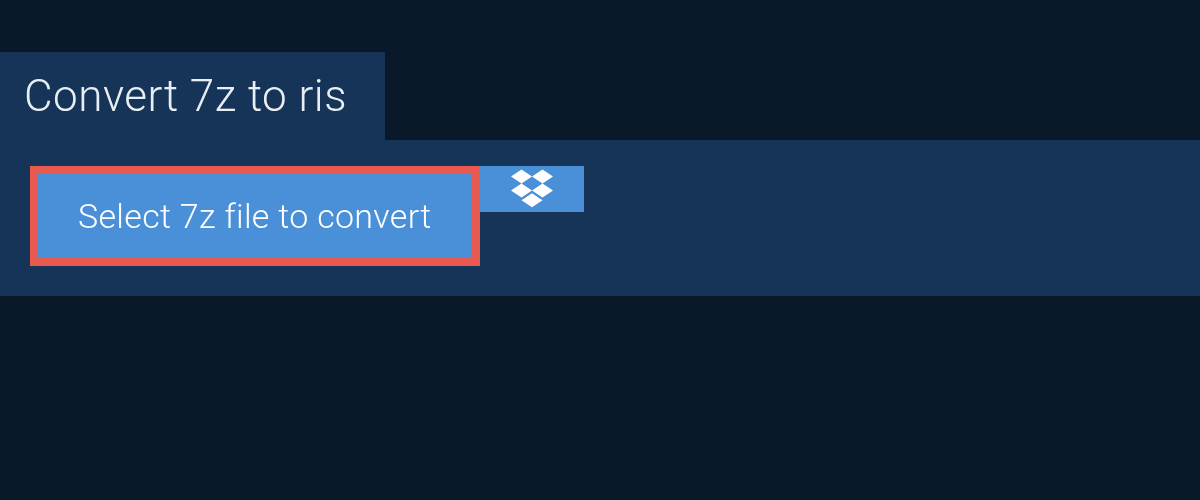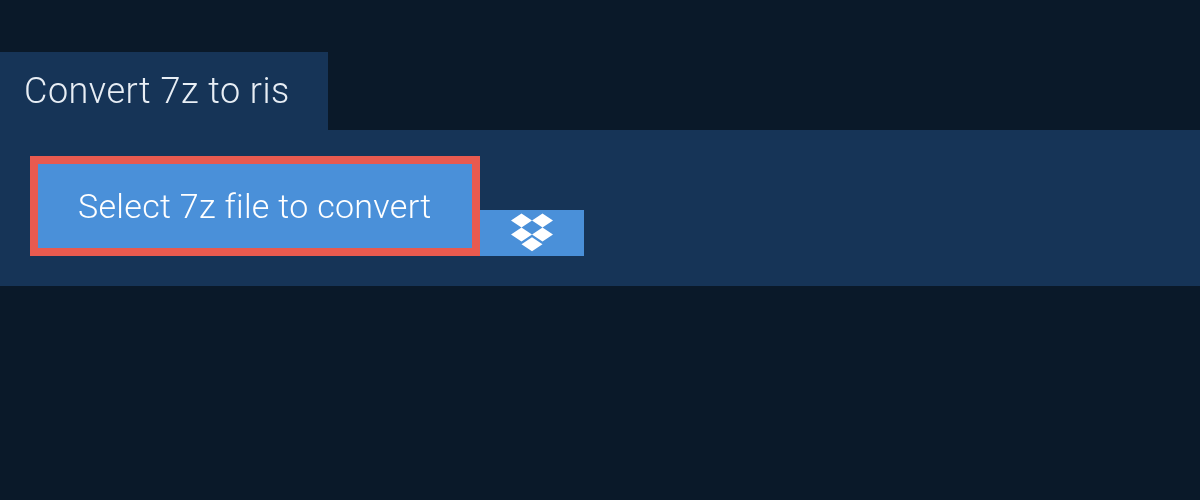--- a/index.html
+++ b/index.html
@@ -15,32 +15,32 @@
       overflow: hidden;
     }
     .tab-container {
       display: flex;
       padding-top: 52px;
     }
     .tab {
       background: #163457;
       color: #e8eef5;
       padding: 18px 38px 18px 24px;
-      font-size: 36px;
+      font-size: 44px;
       font-weight: 300;
       letter-spacing: 0.5px;
     }
     .panel {
       background: #163457;
       padding: 26px 30px 30px 30px;
       width: 100%;
     }
     .button-row {
       display: flex;
-      align-items: flex-end;
+      align-items: flex-start;
     }
     .select-button {
       background: #4a90d9;
       border: 8px solid #e85a4f;
       color: #ffffff;
       font-size: 34px;
       font-weight: 300;
       padding: 22px 40px;
       cursor: pointer;
       letter-spacing: 0.3px;

